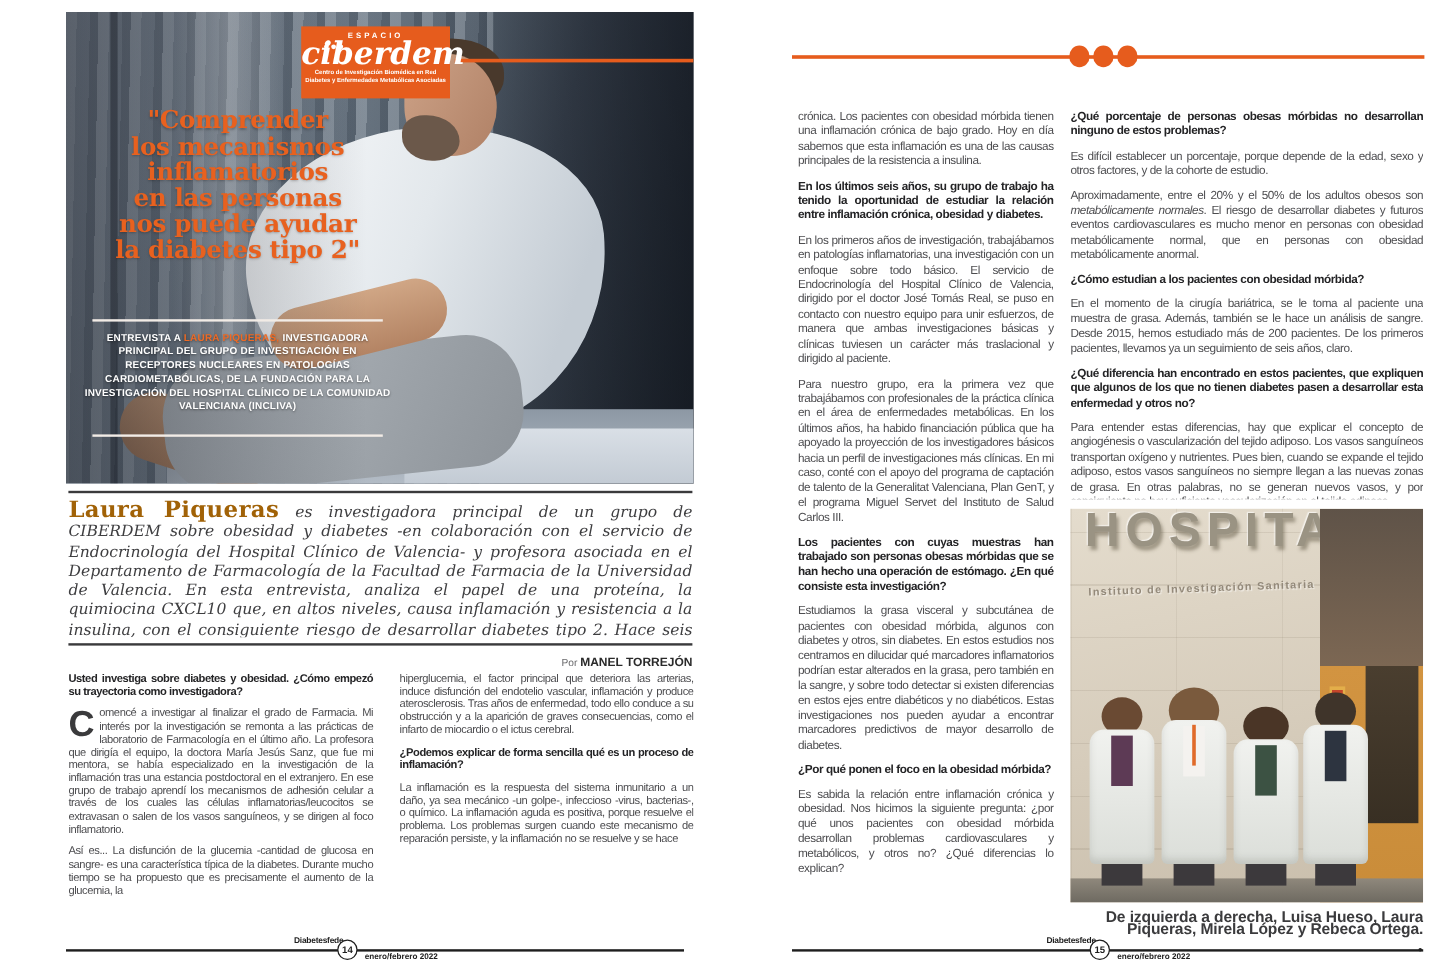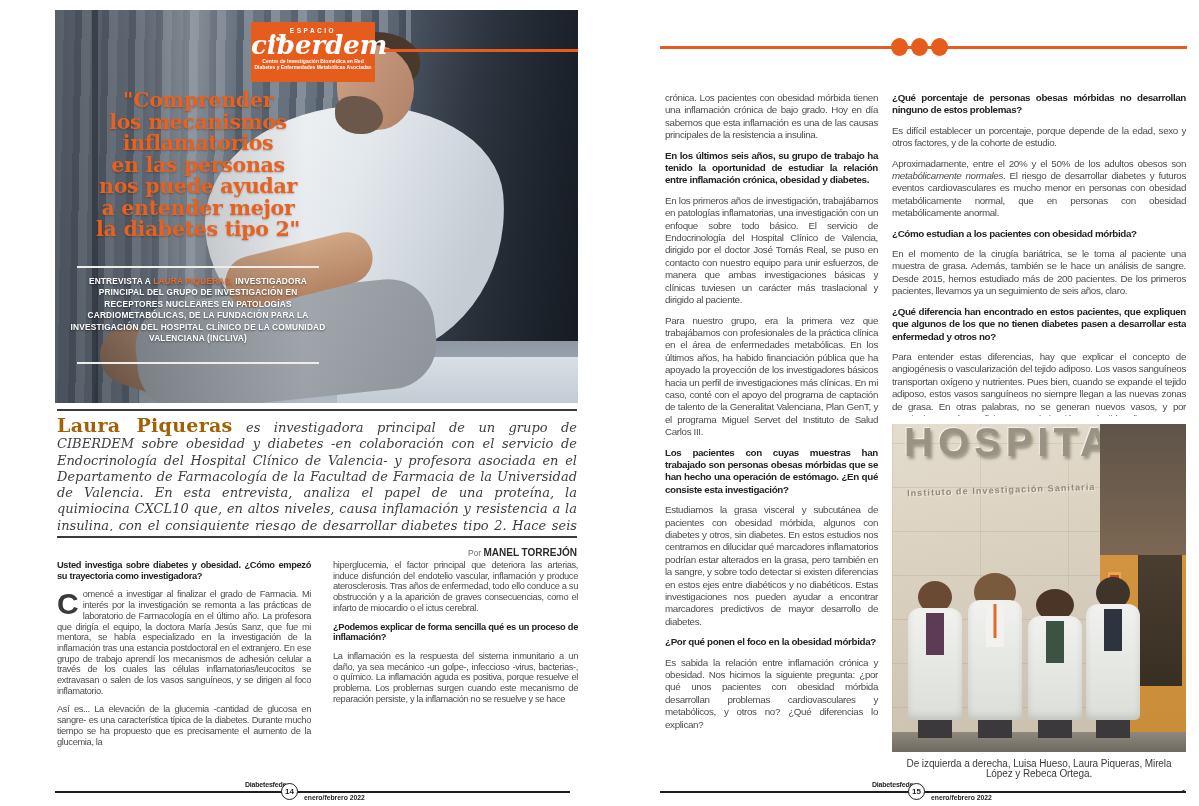--- a/index.html
+++ b/index.html
@@ -129,22 +129,22 @@
   .pt-lanyard{position:absolute;left:50%;transform:translateX(-50%) rotate(0deg);top:4px;width:3px;
      height:34px;background:#e06a2a;}
   .pt-legs{margin:0 auto;width:34px;height:18px;background:#3c393c;}
   .p1{left:14px;} .p2{left:74px;} .p3{left:134px;} .p4{left:192px;}
   .p2 .pt-hair{width:42px;height:38px;background:#7a5a3d;}
   .p2 .pt-coat{height:120px;}
   .p3 .pt-hair{background:#4a3526;width:38px;}
   .p3 .pt-coat{height:104px;}
   .p4 .pt-hair{background:#3f342a;}
   .p4 .pt-coat{height:116px;}
-  .caption{margin-top:7px;font-weight:400;font-size:10px;line-height:10px;color:#3b3b3d;
-     letter-spacing:-0.1px;text-align:center;}
+  .caption{margin-top:7px;font-weight:700;font-size:13px;line-height:10px;color:#3b3b3d;
+     letter-spacing:-0.1px;text-align:right;}
 
   
   .footer-line{position:absolute;top:791px;height:1.5px;background:#1e1e1e;}
   .fl-left{left:55px;width:515px;}
   .fl-right{left:660px;width:526px;}
   .brand{position:absolute;top:781px;font-weight:700;font-size:7px;color:#1e1e1e;letter-spacing:-0.2px;}
   .brand-left{left:245px;} .brand-right{left:872px;}
   .badge{position:absolute;top:783px;width:15px;height:15px;border:1.5px solid #1e1e1e;
      border-radius:50%;background:#fff;display:flex;align-items:center;justify-content:center;
      font-weight:700;font-size:8px;color:#1e1e1e;z-index:2;}
@@ -186,21 +186,20 @@
         <div>Diabetes y Enfermedades Metabólicas Asociadas</div>
       </div>
     </div>
 
     <div class="headline">
         <div>"Comprender</div>
         <div>los mecanismos</div>
         <div>inflamatorios</div>
         <div>en las personas</div>
         <div>nos puede ayudar</div>
-        <div>a entender mejor</div>
         <div>la diabetes tipo 2"</div>
       </div>
     <div class="hl-rule" style="top:256px;"></div>
     <div class="standfirst">
         <p class="sf"><span>ENTREVISTA A </span><span class="accent-text">LAURA PIQUERAS,</span><span> INVESTIGADORA PRINCIPAL DEL GRUPO DE INVESTIGACIÓN EN RECEPTORES NUCLEARES EN PATOLOGÍAS CARDIOMETABÓLICAS, DE LA FUNDACIÓN PARA LA INVESTIGACIÓN DEL HOSPITAL CLÍNICO DE LA COMUNIDAD VALENCIANA (INCLIVA)</span></p>
       </div>
     <div class="hl-rule" style="top:352px;"></div>
   </div>
 
   <div class="rule-dark" style="top:409px;"></div>
@@ -209,21 +208,21 @@
     </div>
   <div class="rule-dark" style="top:536px;"></div>
   <div class="byline">
       <p class="byl"><span class="by-pre">Por </span><span class="by-name">MANEL TORREJÓN</span></p>
     </div>
 
   <div class="cols cols-left">
     <div class="lcol1">
         <p class="q"><span>Usted investiga sobre diabetes y obesidad. ¿Cómo empezó su trayectoria como investigadora?</span></p>
         <p class="a"><span class="dropcap">C</span><span>omencé a investigar al finalizar el grado de Farmacia. Mi interés por la investigación se remonta a las prácticas de laboratorio de Farmacología en el último año. La profesora que dirigía el equipo, la doctora María Jesús Sanz, que fue mi mentora, se había especializado en la investigación de la inflamación tras una estancia postdoctoral en el extranjero. En ese grupo de trabajo aprendí los mecanismos de adhesión celular a través de los cuales las células inflamatorias/leucocitos se extravasan o salen de los vasos sanguíneos, y se dirigen al foco inflamatorio.</span></p>
-        <p class="a"><span>Así es... La elevación de la glucemia -cantidad de glucosa en sangre- es una característica típica de la diabetes. Durante mucho tiempo se ha propuesto que es precisamente el aumento de la glucemia, la</span></p>
+        <p class="a"><span>Así es... La disfunción de la glucemia -cantidad de glucosa en sangre- es una característica típica de la diabetes. Durante mucho tiempo se ha propuesto que es precisamente el aumento de la glucemia, la</span></p>
       </div>
     <div class="lcol2">
         <p class="a"><span>hiperglucemia, el factor principal que deteriora las arterias, induce disfunción del endotelio vascular, inflamación y produce aterosclerosis. Tras años de enfermedad, todo ello conduce a su obstrucción y a la aparición de graves consecuencias, como el infarto de miocardio o el ictus cerebral.</span></p>
         <p class="q"><span>¿Podemos explicar de forma sencilla qué es un proceso de inflamación?</span></p>
         <p class="a"><span>La inflamación es la respuesta del sistema inmunitario a un daño, ya sea mecánico -un golpe-, infeccioso -virus, bacterias-, o químico. La inflamación aguda es positiva, porque resuelve el problema. Los problemas surgen cuando este mecanismo de reparación persiste, y la inflamación no se resuelve y se hace</span></p>
       </div>
   </div>
 
   <div class="footer-line fl-left"></div>
   <div class="brand brand-left">Diabetesfede</div>

